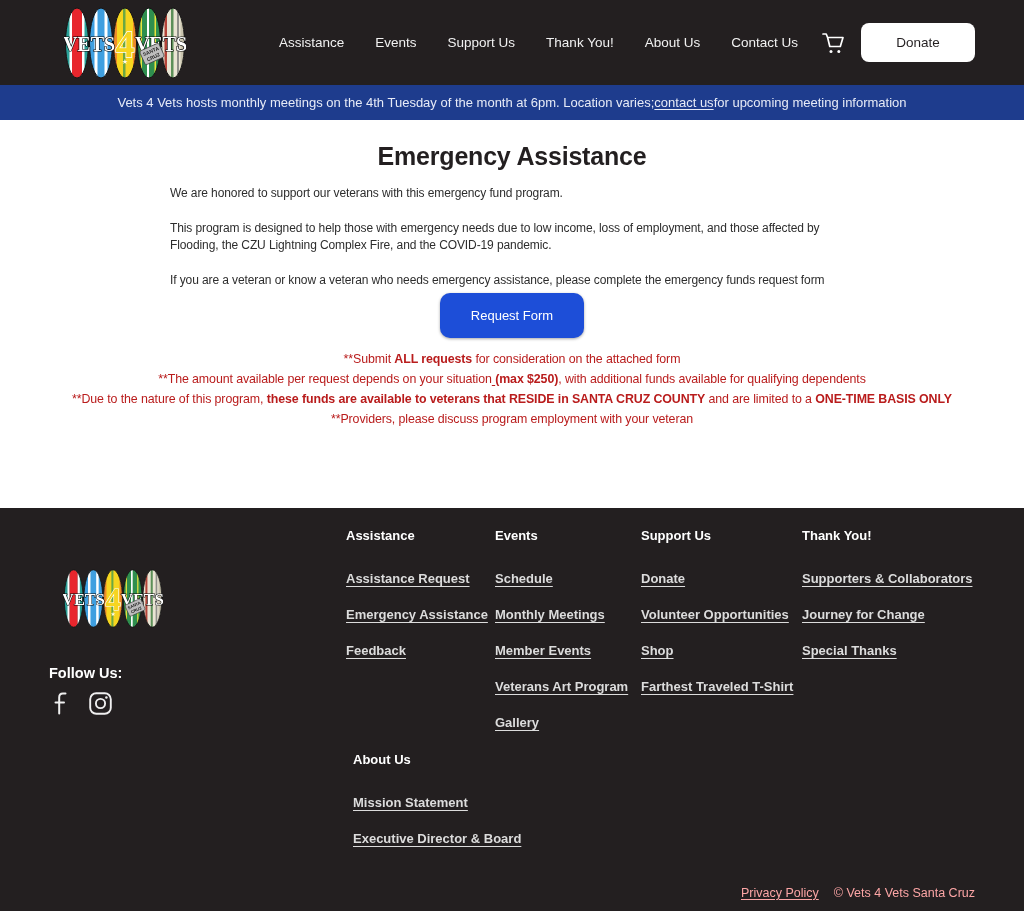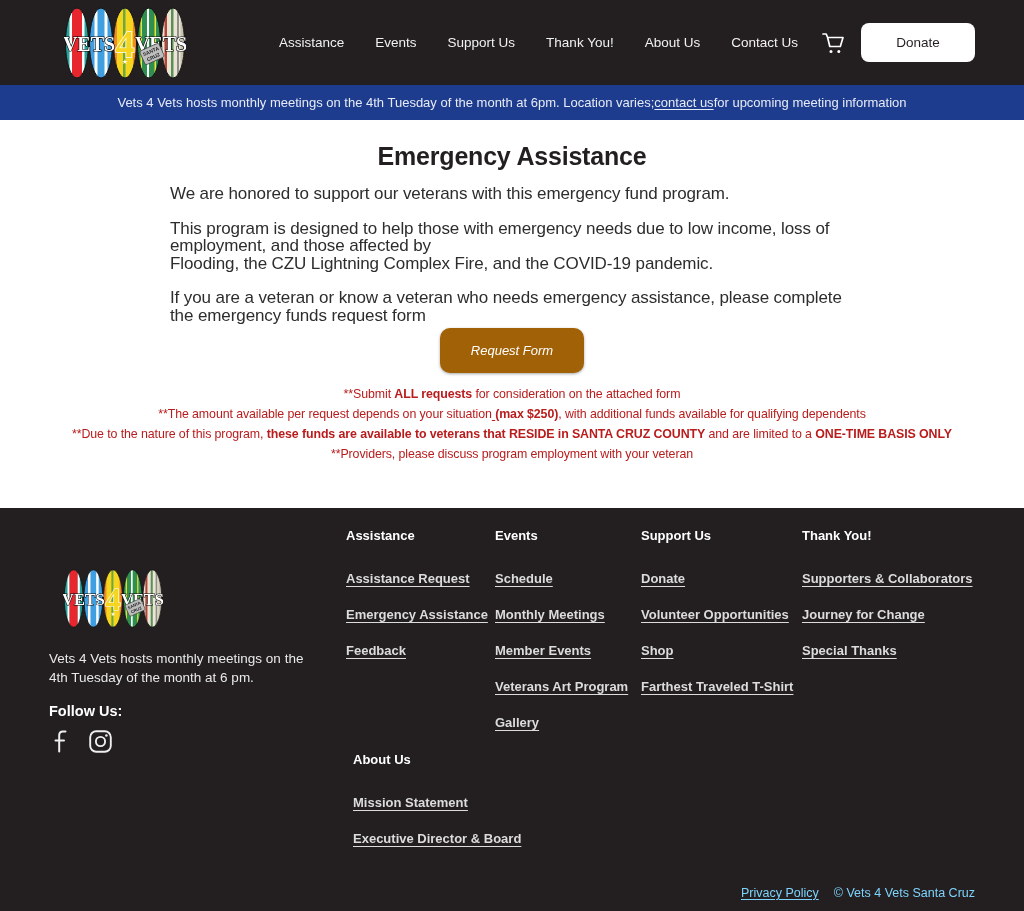--- a/index.html
+++ b/index.html
@@ -33,21 +33,21 @@
   .banner-link { text-decoration:underline; text-underline-offset:2px; }
 
   
   main { height:388px; background:#fff; padding-top:22px; }
   h1.page-title {
     margin:0 0 14px; text-align:center; font-size:25px; font-weight:700;
     color:#231f20; letter-spacing:-0.2px;
   }
   .content { width:684px; margin:0 auto; color:#2d2d2d; }
   .content p {
-    margin:0 0 17px; font-size:17px; line-height:17.5px; white-space:pre-line;
+    margin:0 0 17px; font-size:12px; line-height:17.5px; white-space:pre-line;
     letter-spacing:-0.1px;
   }
   .content p:last-child { margin-bottom:0; }
   .btn-row { text-align:center; margin-top:4px; }
   .request-btn {
     width:144px; height:45px; border:none; border-radius:10px; background:#231f20;
     color:#fff; font-size:13px; font-family:inherit; cursor:pointer;
     box-shadow:0 1px 3px rgba(0,0,0,.35);
   }
   .notes { margin-top:15px; text-align:center; color:#b91c1c; }
@@ -71,21 +71,21 @@
   .fcol:nth-child(3){ width:161px; } .fcol:nth-child(4){ width:180px; }
   .fcol h4 { margin:0 0 26px; font-size:13px; font-weight:700; color:#fff; }
   .flink {
     display:block; margin-bottom:16px; font-size:13px; line-height:20px;
     color:#dcdcdc; text-decoration:underline; text-underline-offset:3px; width:max-content;font-weight:bold;
   }
   .f-about { position:absolute; left:353px; top:244px; }
 
   .f-bottom {
     position:absolute; right:49px; top:378px; display:flex; gap:15px;
-    align-items:flex-end; font-size:12.5px; color:#7dd3fc;
+    align-items:flex-end; font-size:12.5px; color:#fca5a5;
   }
   .privacy { text-decoration:underline; text-underline-offset:2px; }
 
   .hidden-defs { position:absolute; width:0; height:0; overflow:hidden; }
 </style>
 </head>
 <body>
 
 <svg class="hidden-defs" aria-hidden="true">
   <defs>
@@ -185,39 +185,37 @@
 
 <main>
   <h1 class="page-title">Emergency Assistance</h1>
   <div class="content">
       <p>We are honored to support our veterans with this emergency fund program.</p>
       <p>This program is designed to help those with emergency needs due to low income, loss of employment, and those affected by
 Flooding, the CZU Lightning Complex Fire, and the COVID-19 pandemic.</p>
       <p>If you are a veteran or know a veteran who needs emergency assistance, please complete the emergency funds request form</p>
     </div>
   <div class="btn-row">
-    <button class="request-btn" style="background: #a16207; font-style: italic;">Request Form</button>
+    <button class="request-btn" style="background: #1d4ed8;">Request Form</button>
   </div>
   <div class="notes">
       <div class="note"><span>**Submit </span><span class="b">ALL requests</span><span> for consideration on the attached form</span></div>
       <div class="note"><span>**The amount available per request depends on your situation</span><span class="u"> </span><span class="b">(max $250)</span><span>, with additional funds available for qualifying dependents</span></div>
       <div class="note"><span>**Due to the nature of this program, </span><span class="b">these funds are available to veterans that RESIDE in SANTA CRUZ COUNTY</span><span> and are limited to a </span><span class="b">ONE-TIME BASIS ONLY</span></div>
       <div class="note"><span>**Providers, please discuss program employment with your veteran</span></div>
     </div>
 </main>
 
 <footer style="background: rgb(35, 31, 32);">
   <div class="f-left">
     <a class="f-logo">
       <svg width="100" height="61">
           <use href="#v4vlogo"></use>
         </svg>
     </a>
-    <p id="f-blurb">Vets 4 Vets hosts monthly meetings on the
-4th Tuesday of the month at 6 pm.</p>
     <div class="follow">Follow Us:</div>
     <div class="social">
       <a>
         <svg width="24" height="27" viewBox="0 0 24 27" fill="none" stroke="#efefef" stroke-width="2" stroke-linecap="round" stroke-linejoin="round">
           <path d="M16.5 3.5 h-2.6 c-2.3 0 -3.7 1.4 -3.7 3.8 V23.5"></path>
           <path d="M6.5 12.5 h8.5"></path>
         </svg>
       </a>
       <a>
         <svg width="27" height="27" viewBox="0 0 27 27" fill="none" stroke="#efefef" stroke-width="1.9" stroke-linecap="round">

